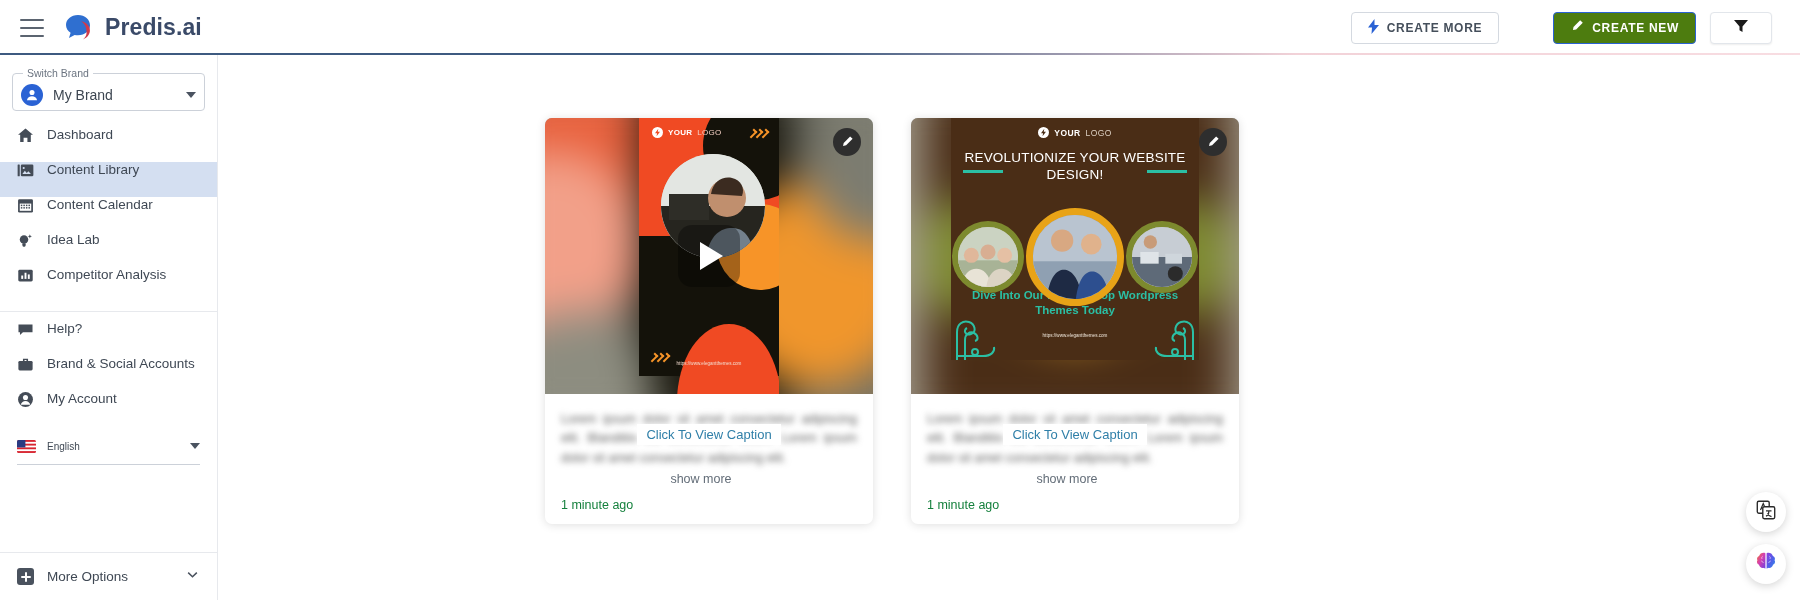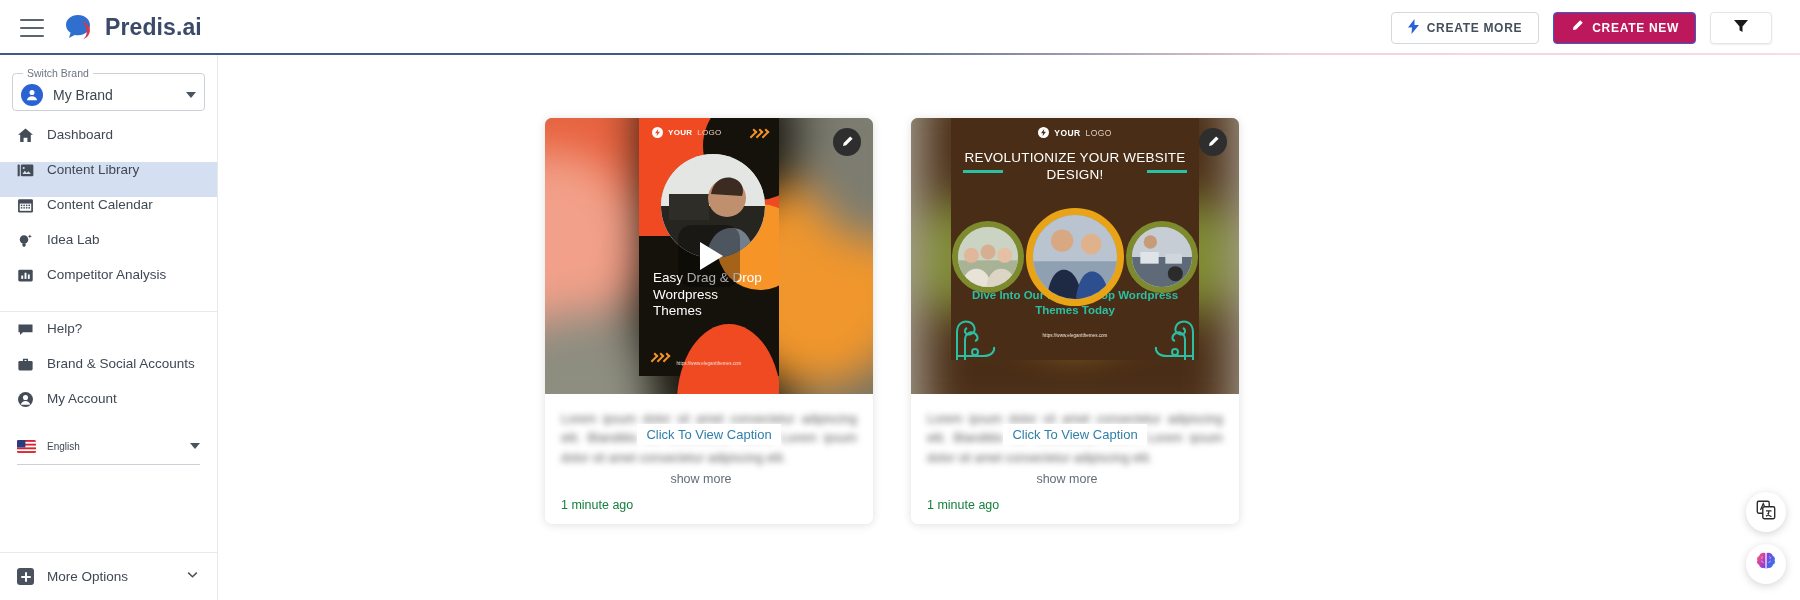--- a/index.html
+++ b/index.html
@@ -28,21 +28,21 @@
   .brand-mark { width: 34px; height: 32px; position: relative; }
   .brand-name { font-size: 23px; font-weight: bold; color: #3a4a68; letter-spacing: .1px; }
 
   .hdr-right { display: flex; align-items: flex-end; gap: 14px; }
   .btn {
     height: 32px; border-radius: 4px; display: inline-flex; align-items: center;
     gap: 8px; padding: 0 16px; font-size: 12px; font-weight: bold;
     letter-spacing: .7px; cursor: pointer; white-space: nowrap;
   }
   .btn-outline { background: #fff; border: 1px solid #d4d9e0; color: #454f5b; }
-  .btn-primary { background: #be185d; border: 1px solid #2a62d4; color: #fff; }
+  .btn-primary { background: #4d7c0f; border: 1px solid #2a62d4; color: #fff; margin-left: 40px; }
   .btn-icon-only { background: #fff; border: 1px solid #e2e6eb; width: 62px;
     justify-content: center; padding: 0; box-shadow: 0 1px 2px rgba(0,0,0,.07); }
 
   
   .body { flex: 1; display: flex; min-height: 0; }
 
   
   .sidebar {
     width: 218px; min-width: 218px; background: #fff; border-right: 1px solid #e7e9ed;
     display: flex; flex-direction: column; position: relative;
@@ -422,21 +422,20 @@
                 <div class="c1-chev-tr chev">
                   <span></span>
                     <span></span>
                     <span></span>
                 </div>
                 <div class="c1-chev-bl chev">
                   <span></span>
                     <span></span>
                     <span></span>
                 </div>
-                <div class="c1-title">Easy Drag &amp; Drop Wordpress Themes</div>
                 <div class="c1-url">https://www.elegantthemes.com</div>
               </div>
             </div>
             <div class="play-btn">
               <span class="play-tri"></span>
             </div>
             <div class="edit-fab">
               <svg width="14" height="14" viewBox="0 0 16 16">
                 <path d="M11.6 1.6l2.8 2.8-7.4 7.4-3.5.7.7-3.5z" fill="#fff"></path>
               </svg>

